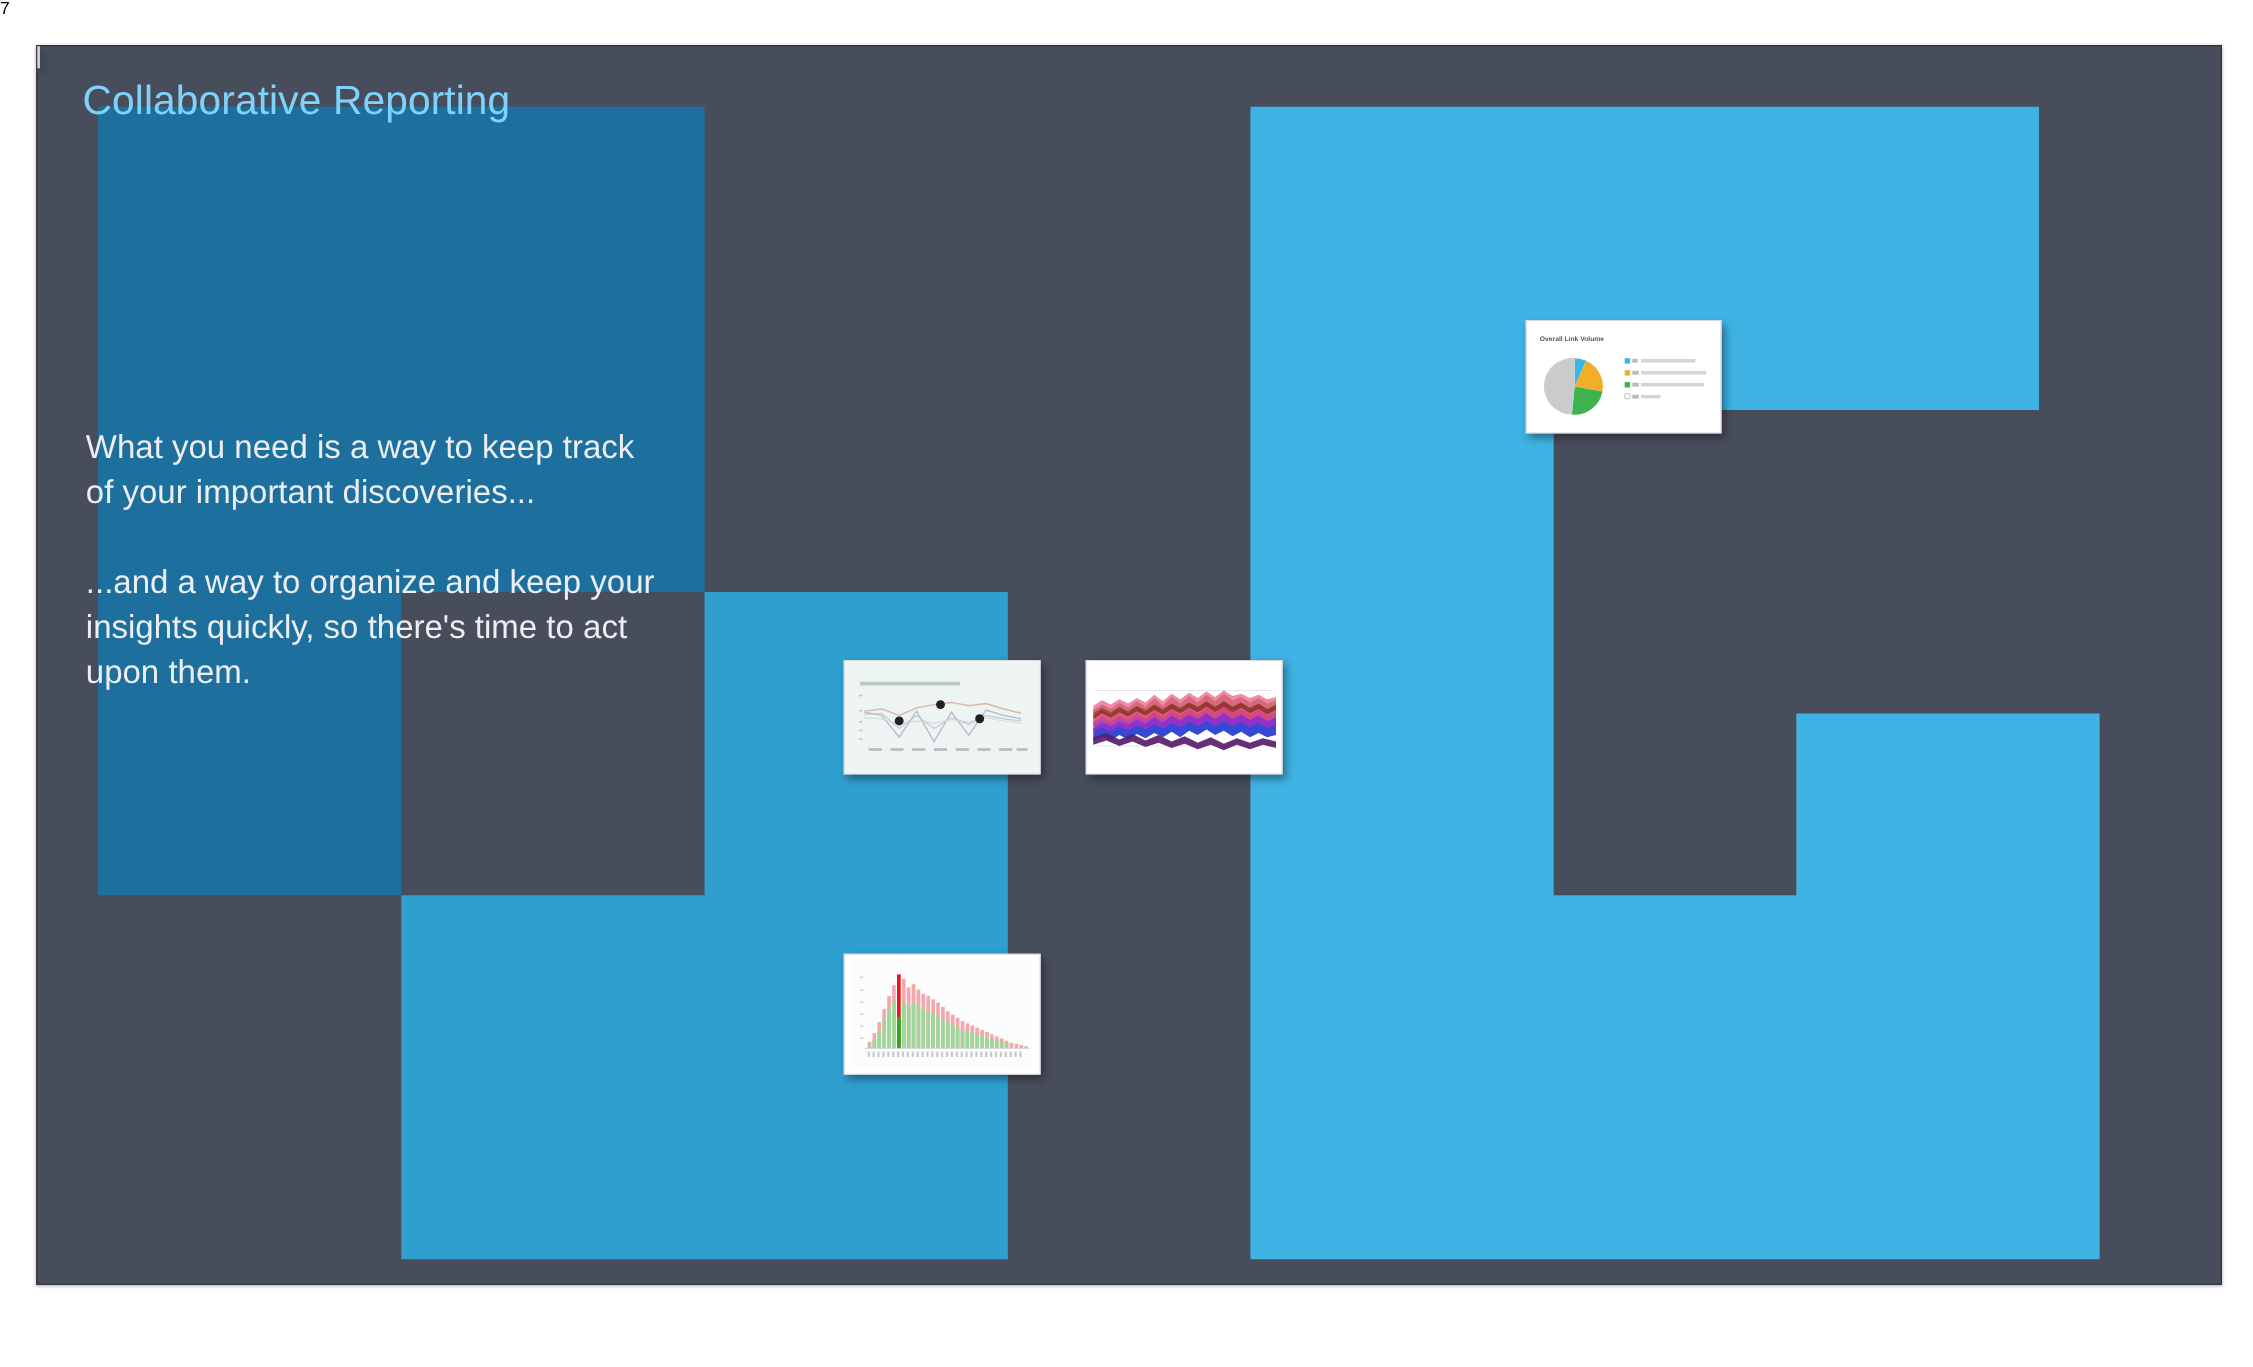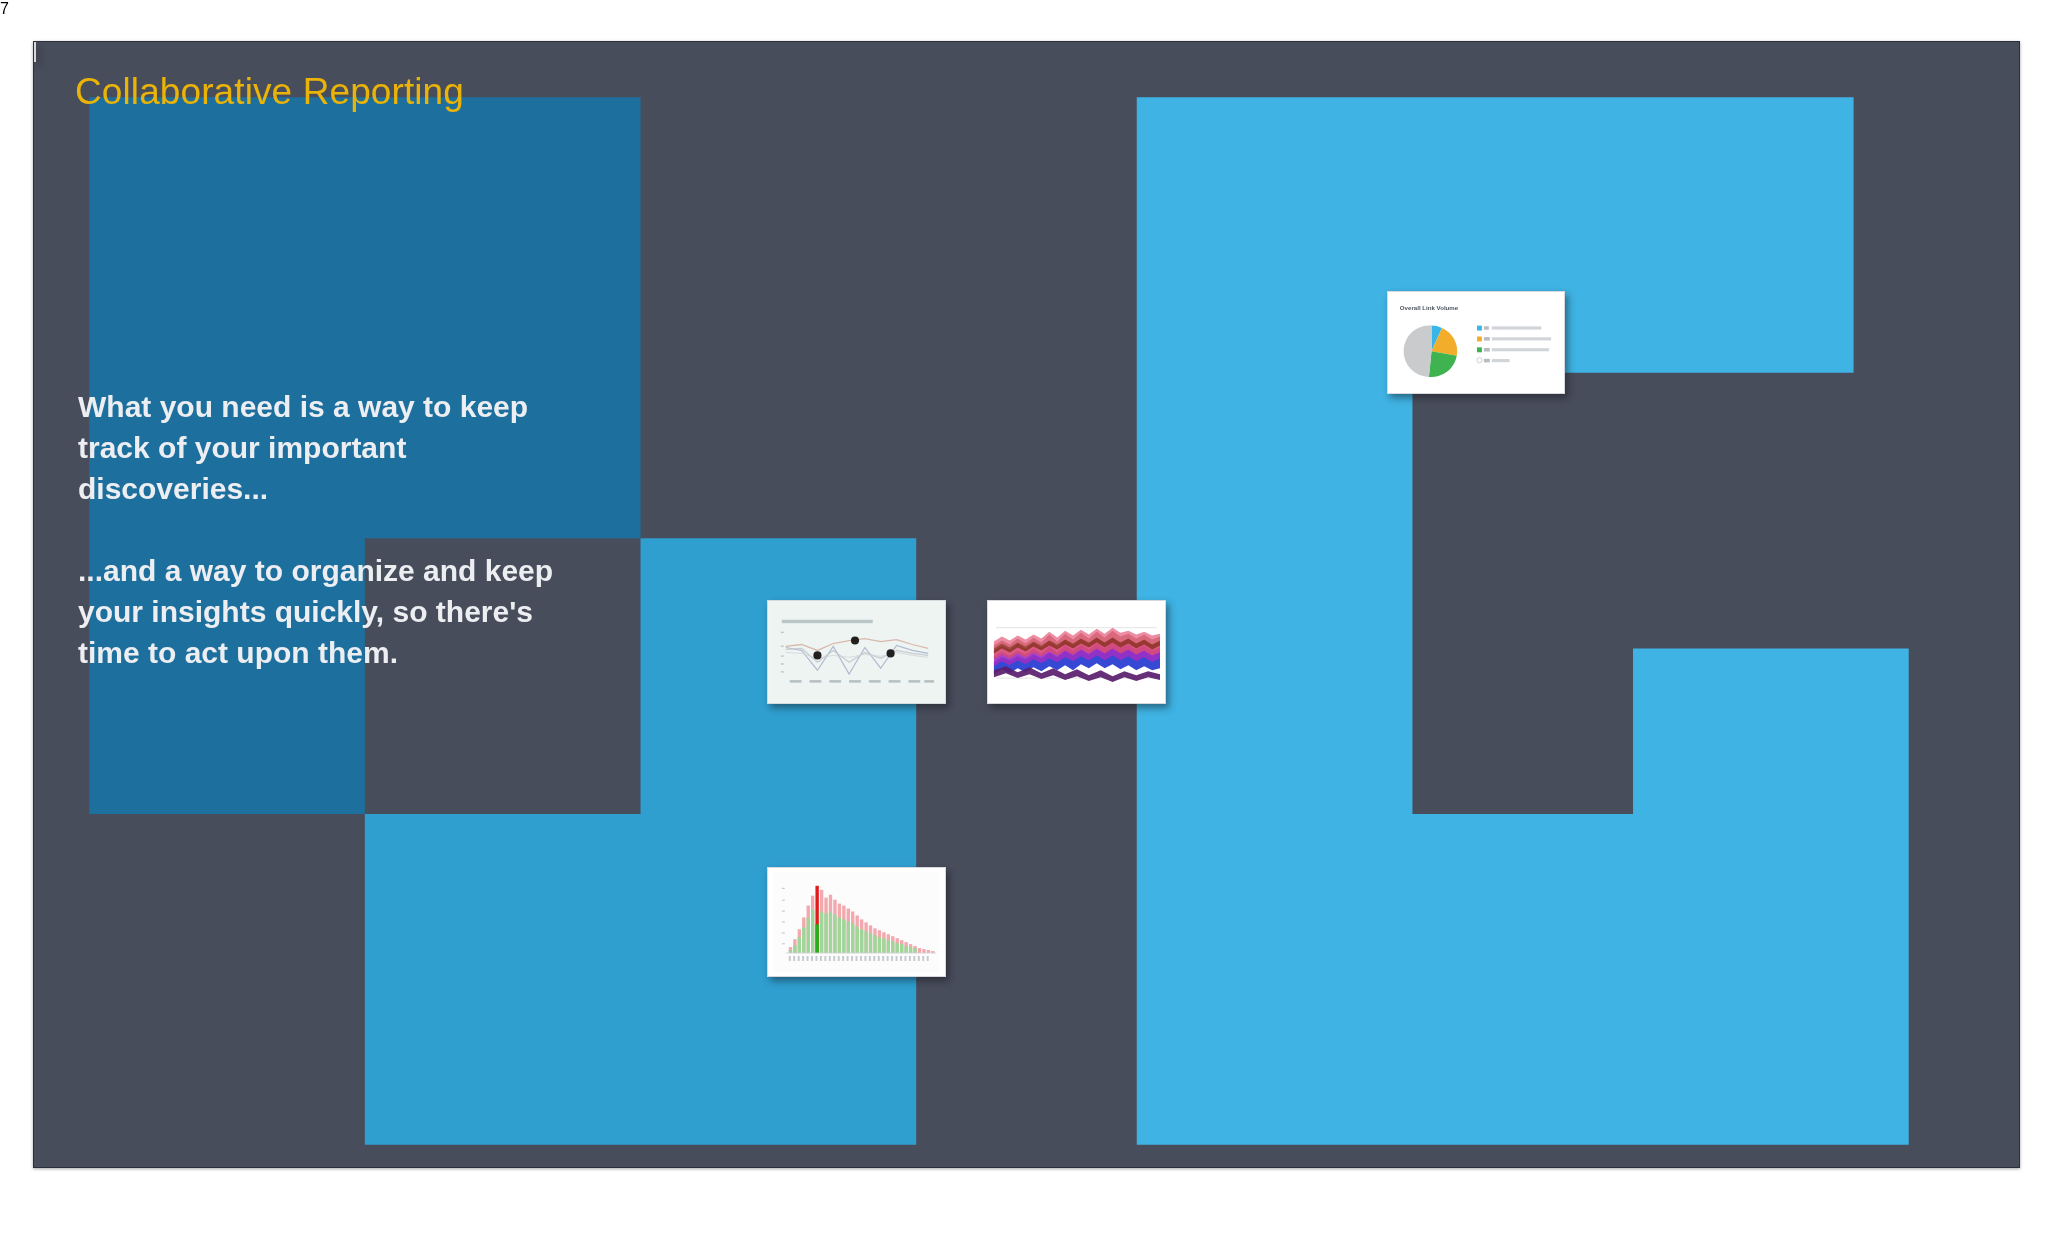--- a/index.html
+++ b/index.html
@@ -32,34 +32,34 @@
     box-shadow: 0 1px 3px rgba(0,0,0,0.35);
     overflow: hidden;
   }
 
   .slide-title {
     position: absolute;
     left: 41px;
     top: 29px;
     font-size: 37px;
     font-weight: 400;
-    color: #eab308;
+    color: #7dd3fc;
     letter-spacing: 0.1px;
     white-space: nowrap;
   }
 
   .body-copy {
     position: absolute;
     left: 44px;
     top: 344px;
     width: 520px;
     font-size: 30px;
     line-height: 41px;
     color: #eceef1;
-    font-weight: 700;
+    font-weight: 400;
   }
   .body-copy p { margin: 0; }
   .body-copy .gap { height: 41px; }
 
   
   .thumb {
     position: absolute;
     background: #ffffff;
     border: 1px solid #d6d8dd;
     box-sizing: border-box;

